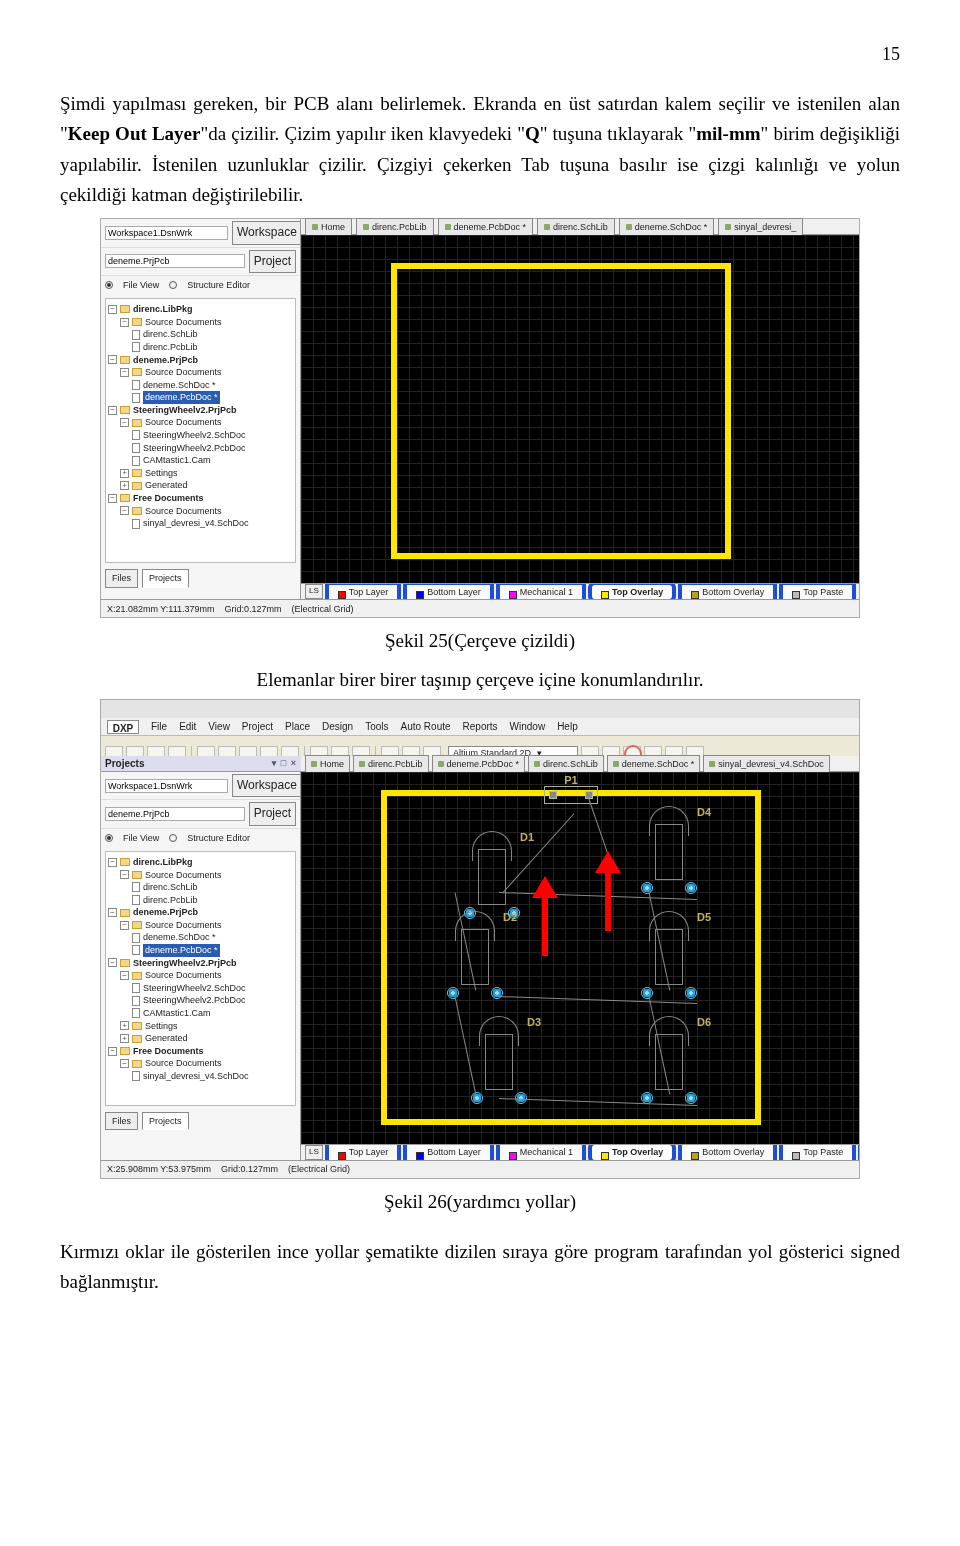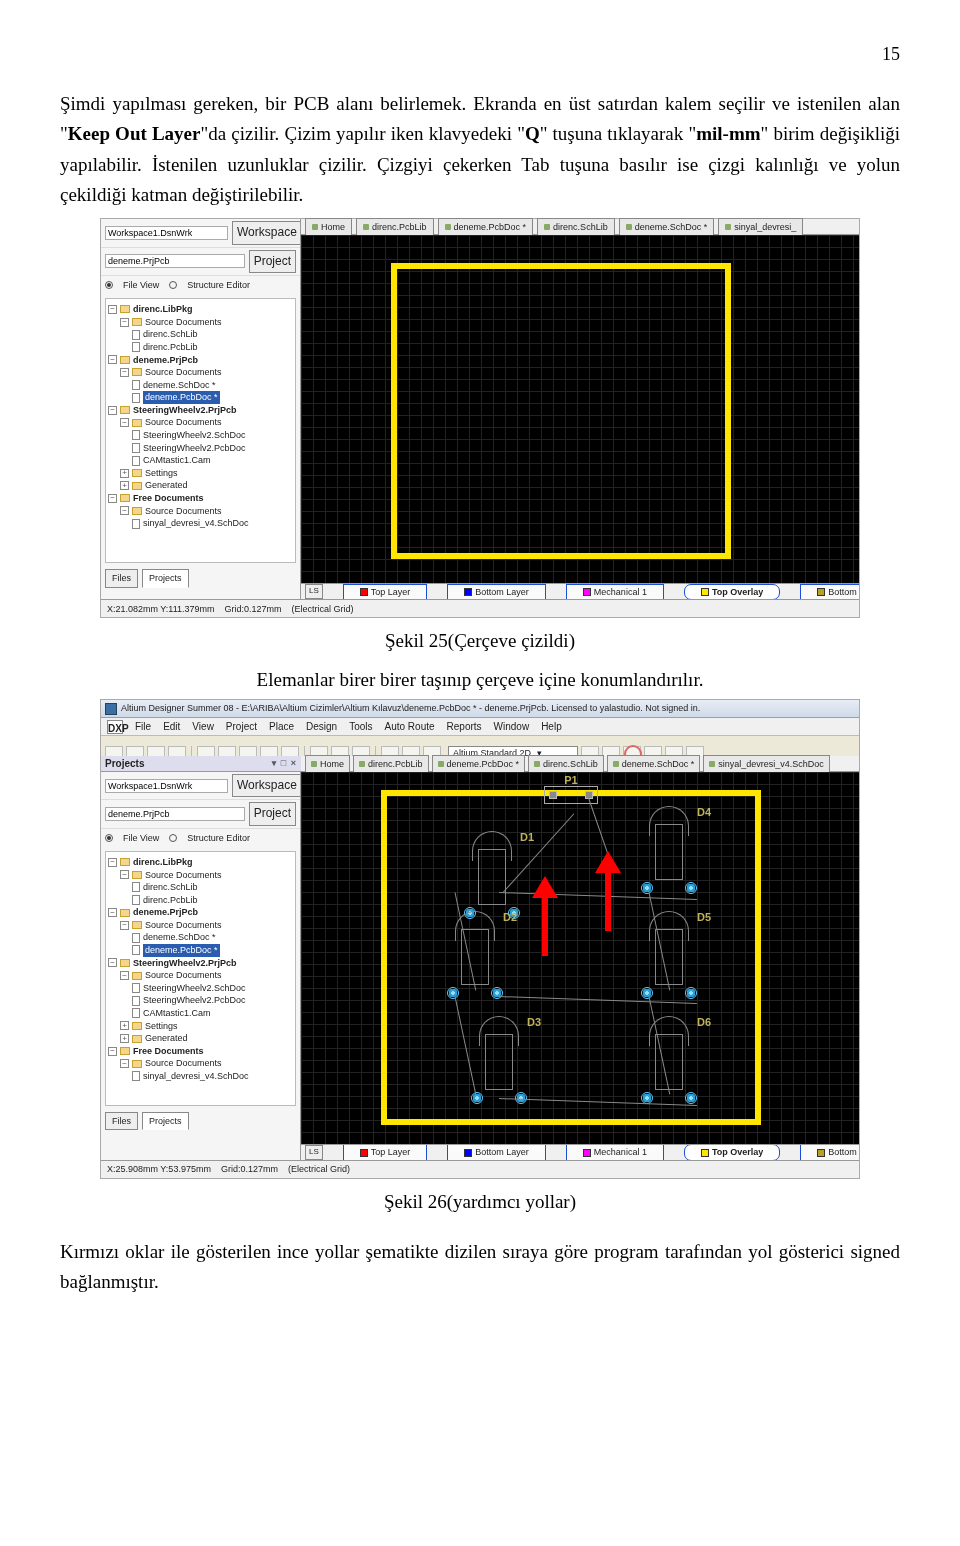--- a/index.html
+++ b/index.html
@@ -119,27 +119,27 @@
     width: 340px; height: 296px;
     border: 6px solid #ffe600;
   }
   .fig25 .layerbar,
   .fig26 .layerbar {
     position:absolute;
     left:200px; right:0; bottom:18px; height:16px;
     background:#f0f0f0;
     border-top:1px solid #999;
     display:flex; align-items:center;
-    gap:20px;
+    gap:2px;
     padding:0 4px;
     font-size:9px;
     overflow:hidden;
   }
   .layerbar .ls { font-size:8px; padding:0 3px; border:1px solid #888; background:#eee; }
-  .layerbar .ltab { display:flex; align-items:center; gap:3px; padding:0 16px; border:1px solid #1d4ed8; background:#fafafa; white-space:nowrap; }
+  .layerbar .ltab { display:flex; align-items:flex-end; gap:3px; padding:0 9px; border:4px solid #1d4ed8; background:#fafafa; white-space:nowrap; }
   .layerbar .ltab.active { background:#fff; font-weight:bold;border-radius:7px; }
   .layerbar .sw { width:8px; height:8px; border:1px solid #333; }
   .sw.red{background:#f00;} .sw.blue{background:#00f;} .sw.mag{background:#f0f;} .sw.yel{background:#ffe600;} .sw.lyel{background:#b9a11f;} .sw.gray{background:#bbb;}
   .statusbar {
     position:absolute; left:0; right:0; bottom:0; height:18px;
     background:#f0f0f0; border-top:1px solid #999;
     font-size:9px; display:flex; align-items:center; padding:0 6px; gap:10px;
   }
 
   
@@ -431,26 +431,22 @@
     <span>X:21.082mm Y:111.379mm</span>
     <span>Grid:0.127mm</span>
     <span>(Electrical Grid)</span>
   </div>
 </div>
 
 <p class="caption">Şekil 25(Çerçeve çizildi)</p>
 <p class="caption" style="text-align:center;">Elemanlar birer birer taşınıp çerçeve içine konumlandırılır.</p>
 
 <div class="fig26 figure">
-  <div class="titlebar">
-    <span style="width:12px;height:12px;background:#3a6ea5;border:1px solid #245;"></span>
-    <span>Altium Designer Summer 08 - E:\ARIBA\Altium Cizimler\Altium Kılavuz\deneme.PcbDoc * - deneme.PrjPcb. Licensed to yalastudio. Not signed in.</span>
-  </div>
   <div class="menubar">
-    <span style="font-weight:bold;width:16px;height:14px;background:#fff;border:1px solid #888;text-align:center;">DXP</span>
+    <span style="font-weight:bold;width:32px;height:14px;background:#fff;border:1px solid #888;text-align:center;">DXP</span>
     <span>File</span>
     <span>Edit</span>
     <span>View</span>
     <span>Project</span>
     <span>Place</span>
     <span>Design</span>
     <span>Tools</span>
     <span>Auto Route</span>
     <span>Reports</span>
     <span>Window</span>

